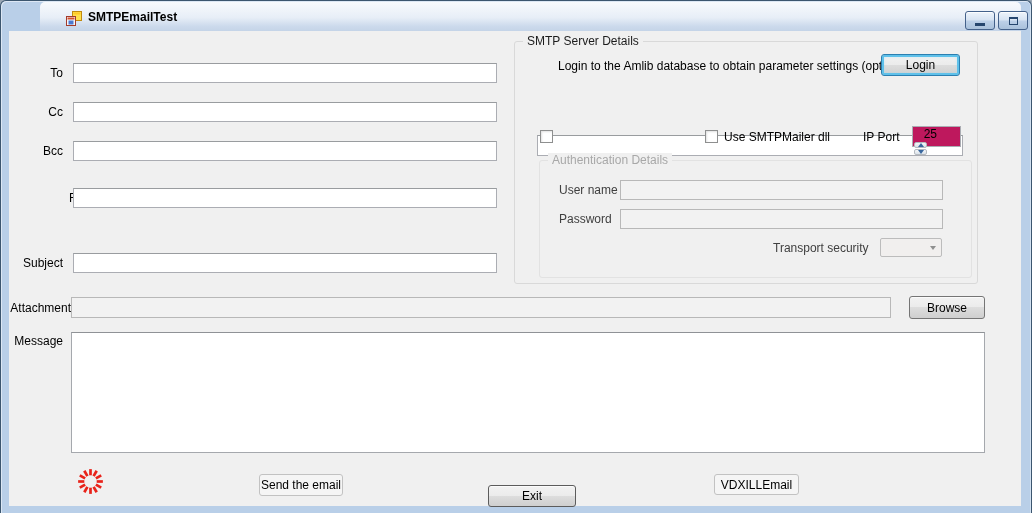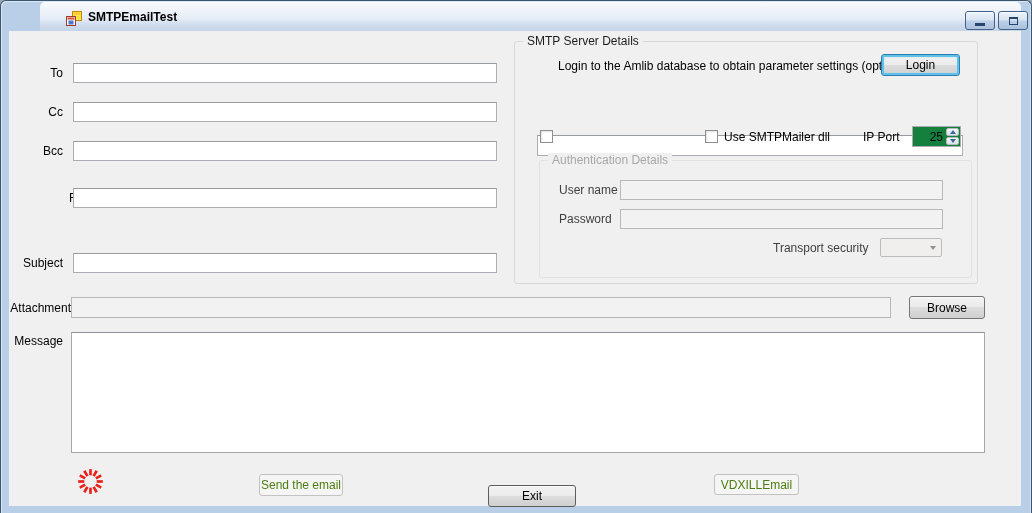--- a/index.html
+++ b/index.html
@@ -71,26 +71,26 @@
     position:absolute; font-family:inherit; font-size:12px; color:#000;
     border:1px solid #757575; border-radius:3px;
     background:linear-gradient(#f2f2f2, #ebebeb 50%, #dddddd 50%, #cfcfcf);
     box-shadow:inset 0 1px 0 #fbfbfb;
   }
   .btn.focus-default{
     border-color:#2c7fb0;
     box-shadow:inset 0 0 0 2px #5fc1ea, inset 0 0 4px #9adef5;
   }
   .btn.dis{
-    border-color:#c2c2c2; background:#f5f5f5; color:#4d7c0f; box-shadow:none;
+    border-color:#c2c2c2; background:#f5f5f5; color:#000000; box-shadow:none;
   }
 
   .updown{
-    position:absolute; background:#15803d; border:1px solid #abadb3;
-    display:flex; align-items:stretch;
+    position:absolute; background:#be185d; border:1px solid #abadb3;
+    display:flex; align-items:stretch;flex-direction:column;
   }
   .updown input{
     flex:1; width:26px; border:none; outline:none; background:transparent;
     text-align:right; font-family:inherit; font-size:12px; padding-right:2px;
   }
   .spincol{ width:15px; display:flex; flex-direction:column; padding:1px; gap:1px; }
   .spinbtn{
     flex:1; border:1px solid #b5bac0; border-radius:2px;
     background:linear-gradient(#f5f7f9, #dbe2e9);
     display:flex; align-items:center; justify-content:center; padding:0;

